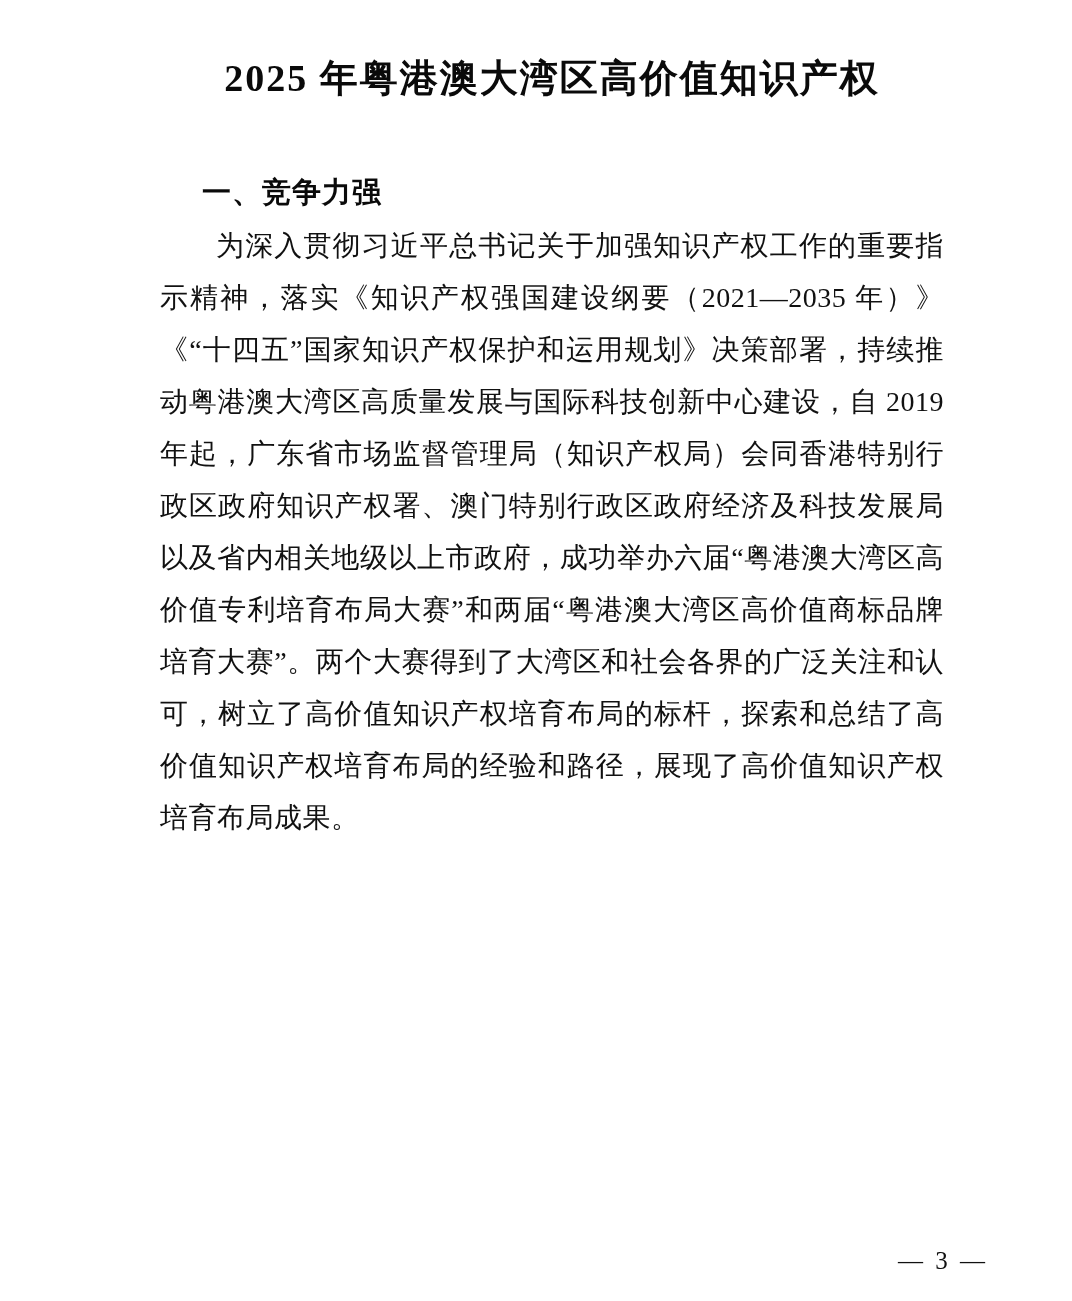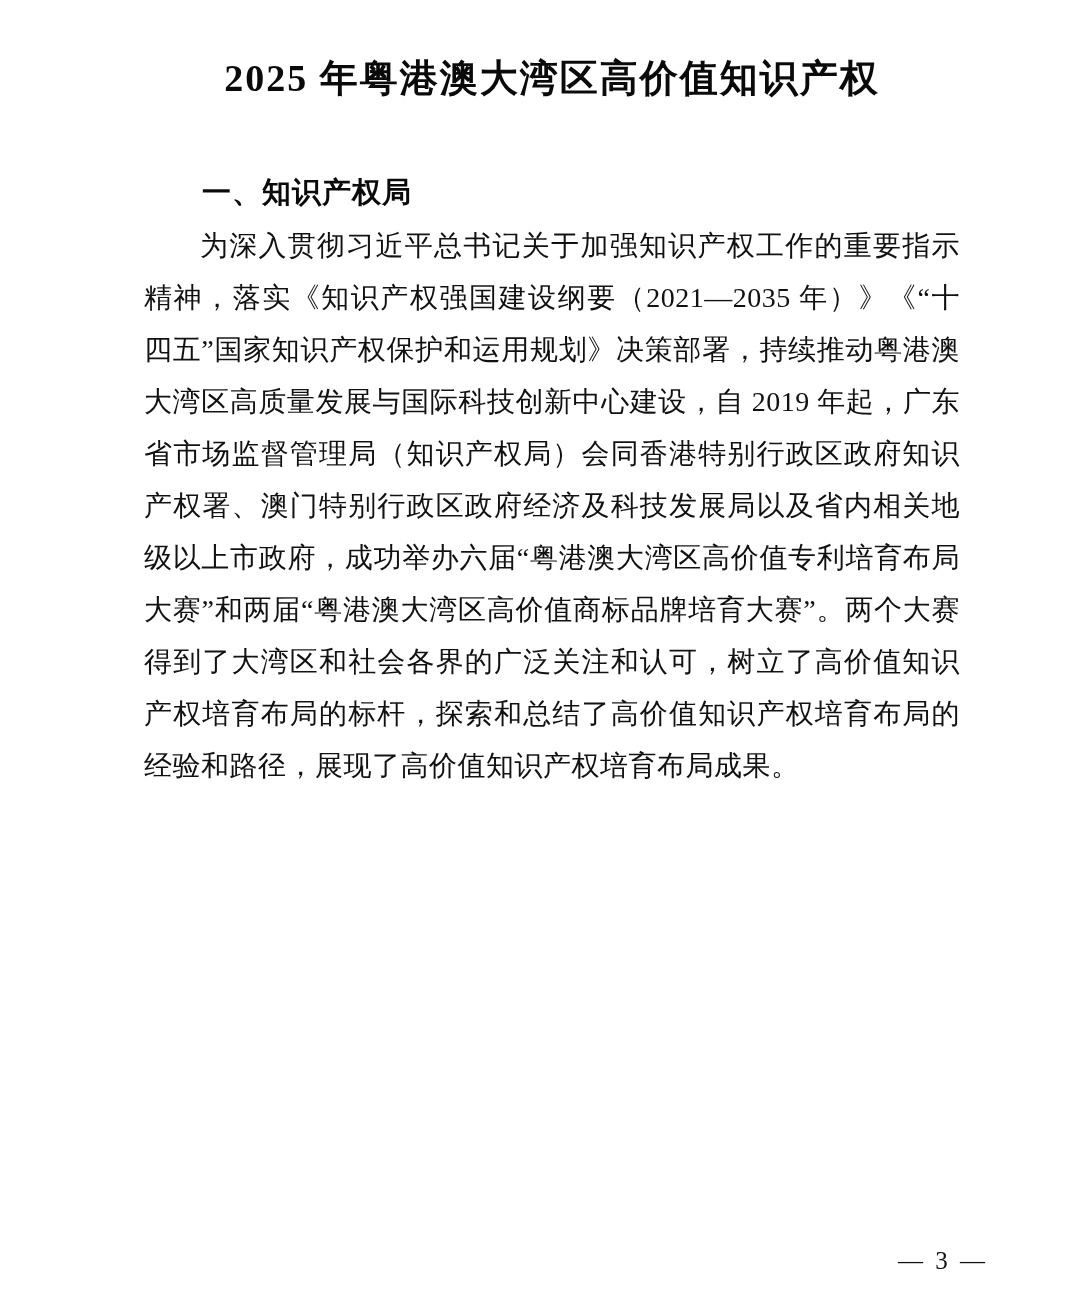--- a/index.html
+++ b/index.html
@@ -35,21 +35,21 @@
     margin: 58px 0 0 0;
     font-size: 29px;
     font-weight: bold;
     line-height: 52px;
     text-indent: 2em;
     letter-spacing: 1px;
     font-family: "Liberation Sans", "DejaVu Sans", sans-serif;
     color: #0a0a0a;
   }
   .body-para {
-    margin: 0;
+    margin: 16px;
     font-size: 28px;
     line-height: 52px;
     text-align: justify;
     text-justify: inter-ideograph;
     text-indent: 2em;
     letter-spacing: 0.5px;
     color: #111111;
   }
   .body-para:first-of-type {
     margin-top: 2px;
@@ -66,20 +66,20 @@
 </style>
 </head>
 <body>
 
 <div class="page">
 
   <h1 class="doc-title">
     <span class="title-line">2025 年粤港澳大湾区高价值知识产权</span>
   </h1>
 
-  <h2 class="section-heading">一、知识产权局</h2>
+  <h2 class="section-heading">一、竞争力强</h2>
 
   <p class="body-para">为深入贯彻习近平总书记关于加强知识产权工作的重要指示精神，落实《知识产权强国建设纲要（2021—2035 年）》《“十四五”国家知识产权保护和运用规划》决策部署，持续推动粤港澳大湾区高质量发展与国际科技创新中心建设，自 2019 年起，广东省市场监督管理局（知识产权局）会同香港特别行政区政府知识产权署、澳门特别行政区政府经济及科技发展局以及省内相关地级以上市政府，成功举办六届“粤港澳大湾区高价值专利培育布局大赛”和两届“粤港澳大湾区高价值商标品牌培育大赛”。两个大赛得到了大湾区和社会各界的广泛关注和认可，树立了高价值知识产权培育布局的标杆，探索和总结了高价值知识产权培育布局的经验和路径，展现了高价值知识产权培育布局成果。</p>
 
 
   <div class="page-number">— 3 —</div>
 
 </div>
 
 </body></html>

